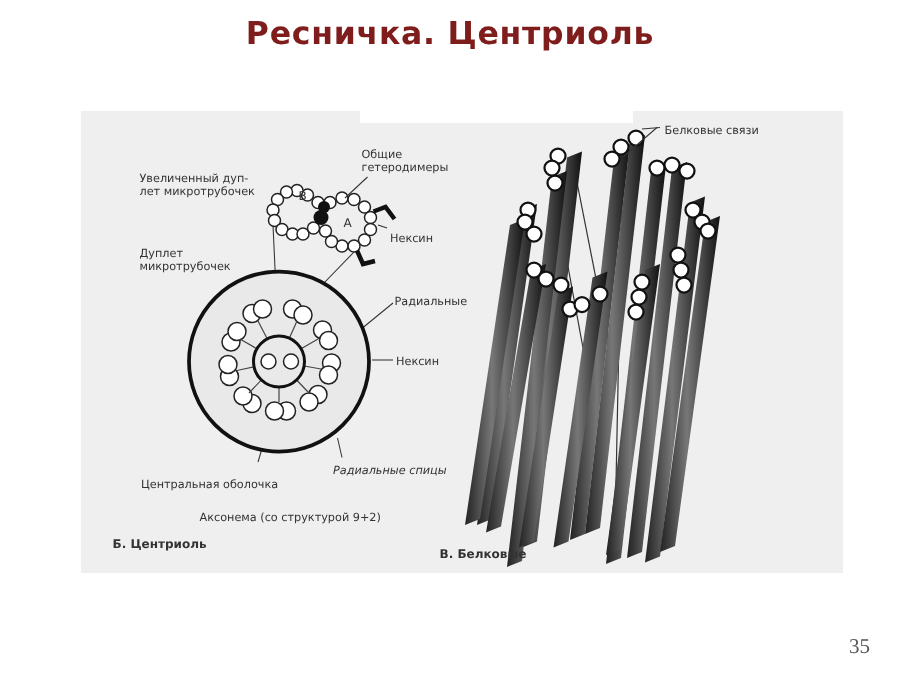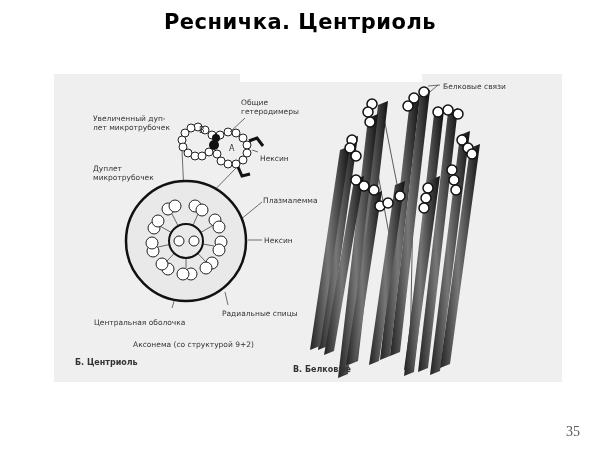--- a/index.html
+++ b/index.html
@@ -8,21 +8,21 @@
   .panel{position:absolute;left:54px;top:74px;width:508px;height:308px;background:#efefef;}
   .panel-notch{position:absolute;left:240px;top:74px;width:182px;height:8px;background:#ffffff;}
   .lbl{position:absolute;font-size:7.5px;color:#333;line-height:9px;white-space:nowrap;}
   .cap{position:absolute;font-size:8px;font-weight:bold;color:#333;white-space:nowrap;}
   .page-num{position:absolute;left:566px;top:424px;font-family:"Liberation Serif",serif;font-size:14px;color:#555;}
   svg{position:absolute;left:0;top:0;}
 </style>
 </head>
 <body>
 
-<div class="title" style="color: #000000;">Ресничка. Центриоль</div>
+<div class="title" style="color: #7f1d1d;">Ресничка. Центриоль</div>
 
 <div class="panel"></div>
 <div class="panel-notch"></div>
 
 <svg width="600" height="450">
 
   <g fill="#fff" stroke="#222" stroke-width="1">
     <circle cx="205" cy="130" r="4"></circle>
       <circle cx="198" cy="127" r="4"></circle>
       <circle cx="191" cy="128" r="4"></circle>
@@ -168,24 +168,24 @@
       <circle cx="456" cy="190" r="5"></circle>
   </g>
   <line x1="428" y1="86" x2="440" y2="85" stroke="#333" stroke-width="0.7"></line>
   <line x1="416" y1="104" x2="438" y2="85" stroke="#333" stroke-width="0.7"></line>
 </svg>
 
 <div class="lbl" style="left:93px;top:114px;">Увеличенный дуп-<br>лет микротрубочек</div>
 <div class="lbl" style="left:241px;top:98px;">Общие<br>гетеродимеры</div>
 <div class="lbl" style="left:260px;top:154px;">Нексин</div>
 <div class="lbl" style="left:93px;top:164px;">Дуплет<br>микротрубочек</div>
-<div class="lbl" style="left:263px;top:196px;">Плазмалемма</div>
+<div class="lbl" style="left:263px;top:196px;">Радиальные</div>
 <div class="lbl" style="left:264px;top:236px;">Нексин</div>
 <div class="lbl" style="left:94px;top:318px;">Центральная оболочка</div>
-<div class="lbl" style="left:222px;top:309px;">Радиальные спицы</div>
+<div class="lbl" style="left:222px;top:309px;font-style:italic;">Радиальные спицы</div>
 <div class="lbl" style="left:133px;top:340px;">Аксонема (со структурой 9+2)</div>
 <div class="lbl" style="left:199px;top:126px;font-size:8px;">В</div>
 <div class="lbl" style="left:229px;top:144px;font-size:8px;">А</div>
 <div class="cap" style="left:75px;top:358px;">Б. Центриоль</div>
 
 <div class="lbl" style="left:443px;top:82px;">Белковые связи</div>
 <div class="cap" style="left:293px;top:365px;">В. Белковые</div>
 
 <div class="page-num">35</div>
 

